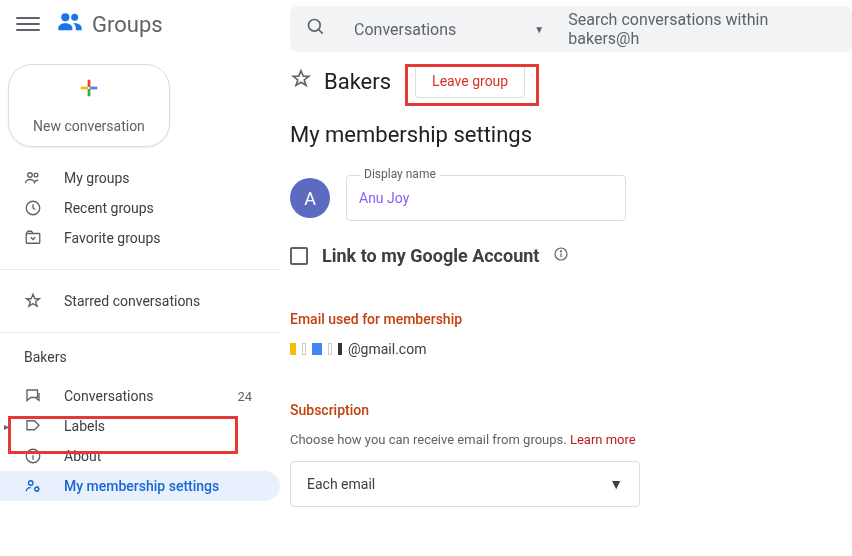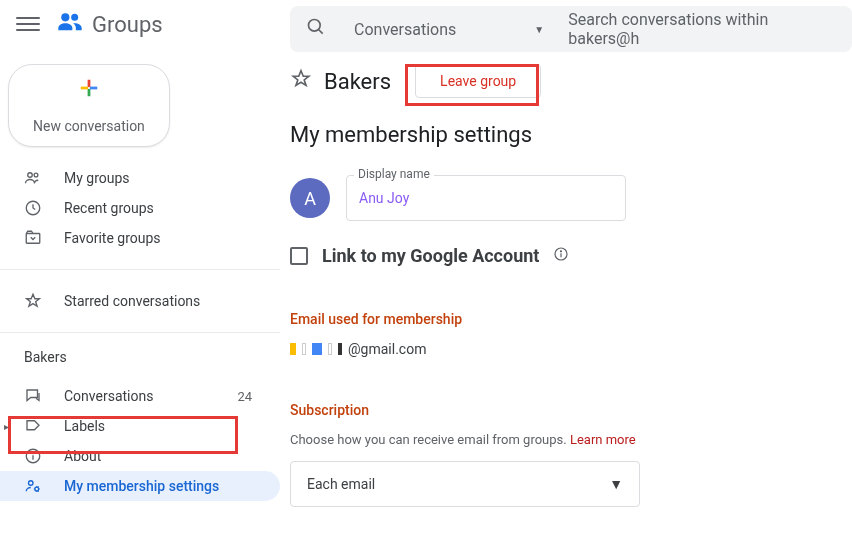--- a/index.html
+++ b/index.html
@@ -33,28 +33,28 @@
     .highlight-red { border: 3px solid #e53935; position: absolute; pointer-events: none; }
     .highlight1 { left: 8px; top: 416px; width: 230px; height: 38px; }
     .highlight2 { left: 405px; top: 64px; width: 134px; height: 42px; }
     
     .sub-caret { position: absolute; left: 4px; font-size: 10px; color: #5f6368; }
     
     .main { position: absolute; left: 290px; top: 64px; right: 0; }
     .page-header { display: flex; align-items: center; gap: 12px; margin-bottom: 24px; }
     .star-icon { color: #5f6368; font-size: 20px; }
     .group-name { font-size: 22px; color: #202124; }
-    .leave-btn { padding: 8px 24px; border: 1px solid #dadce0; background: #fff; color: #d93025; font-size: 14px; border-radius: 4px; cursor: pointer; margin-left: 12px; }
+    .leave-btn { padding: 8px 16px; border: 1px solid #dadce0; background: #fff; color: #d93025; font-size: 14px; border-radius: 4px; cursor: pointer; margin-left: 12px; }
     
     .page-title { font-size: 22px; color: #202124; margin-bottom: 28px; font-weight: 400; }
     
     .display-row { display: flex; align-items: center; gap: 16px; margin-bottom: 24px; }
     .avatar { width: 40px; height: 40px; border-radius: 50%; background: #5c6bc0; color: #fff; display: flex; align-items: center; justify-content: center; font-size: 18px; }
     .input-wrapper { position: relative; width: 280px; }
-    .input-label { position: absolute; top: -8px; left: 8px; background: #fff; padding: 0 4px; font-size: 12px; color: #5f6368; }
+    .input-label { position: absolute; top: -8px; left: 14px; background: #fff; padding: 0 4px; font-size: 12px; color: #5f6368; }
     .text-input { width: 100%; padding: 14px 12px; border: 1px solid #dadce0; border-radius: 4px; font-size: 14px; color: #8b5cf6; }
     
     .checkbox-row { display: flex; align-items: center; gap: 14px; margin-bottom: 32px; }
     .checkbox { width: 18px; height: 18px; border: 2px solid #5f6368; border-radius: 2px; }
     .checkbox-label { font-size: 18px; color: #3c4043; font-weight: bold; }
     .info-icon { color: #5f6368; font-size: 14px; }
     
     .section-title { font-size: 14px; font-weight: 500; color: #c2410c; margin-bottom: 14px; margin-top: 45px; }
     .email-row { display: flex; align-items: center; gap: 6px; font-size: 14px; color: #3c4043; margin-bottom: 32px; text-align: center; }
     .pixel { width: 6px; height: 12px; }

